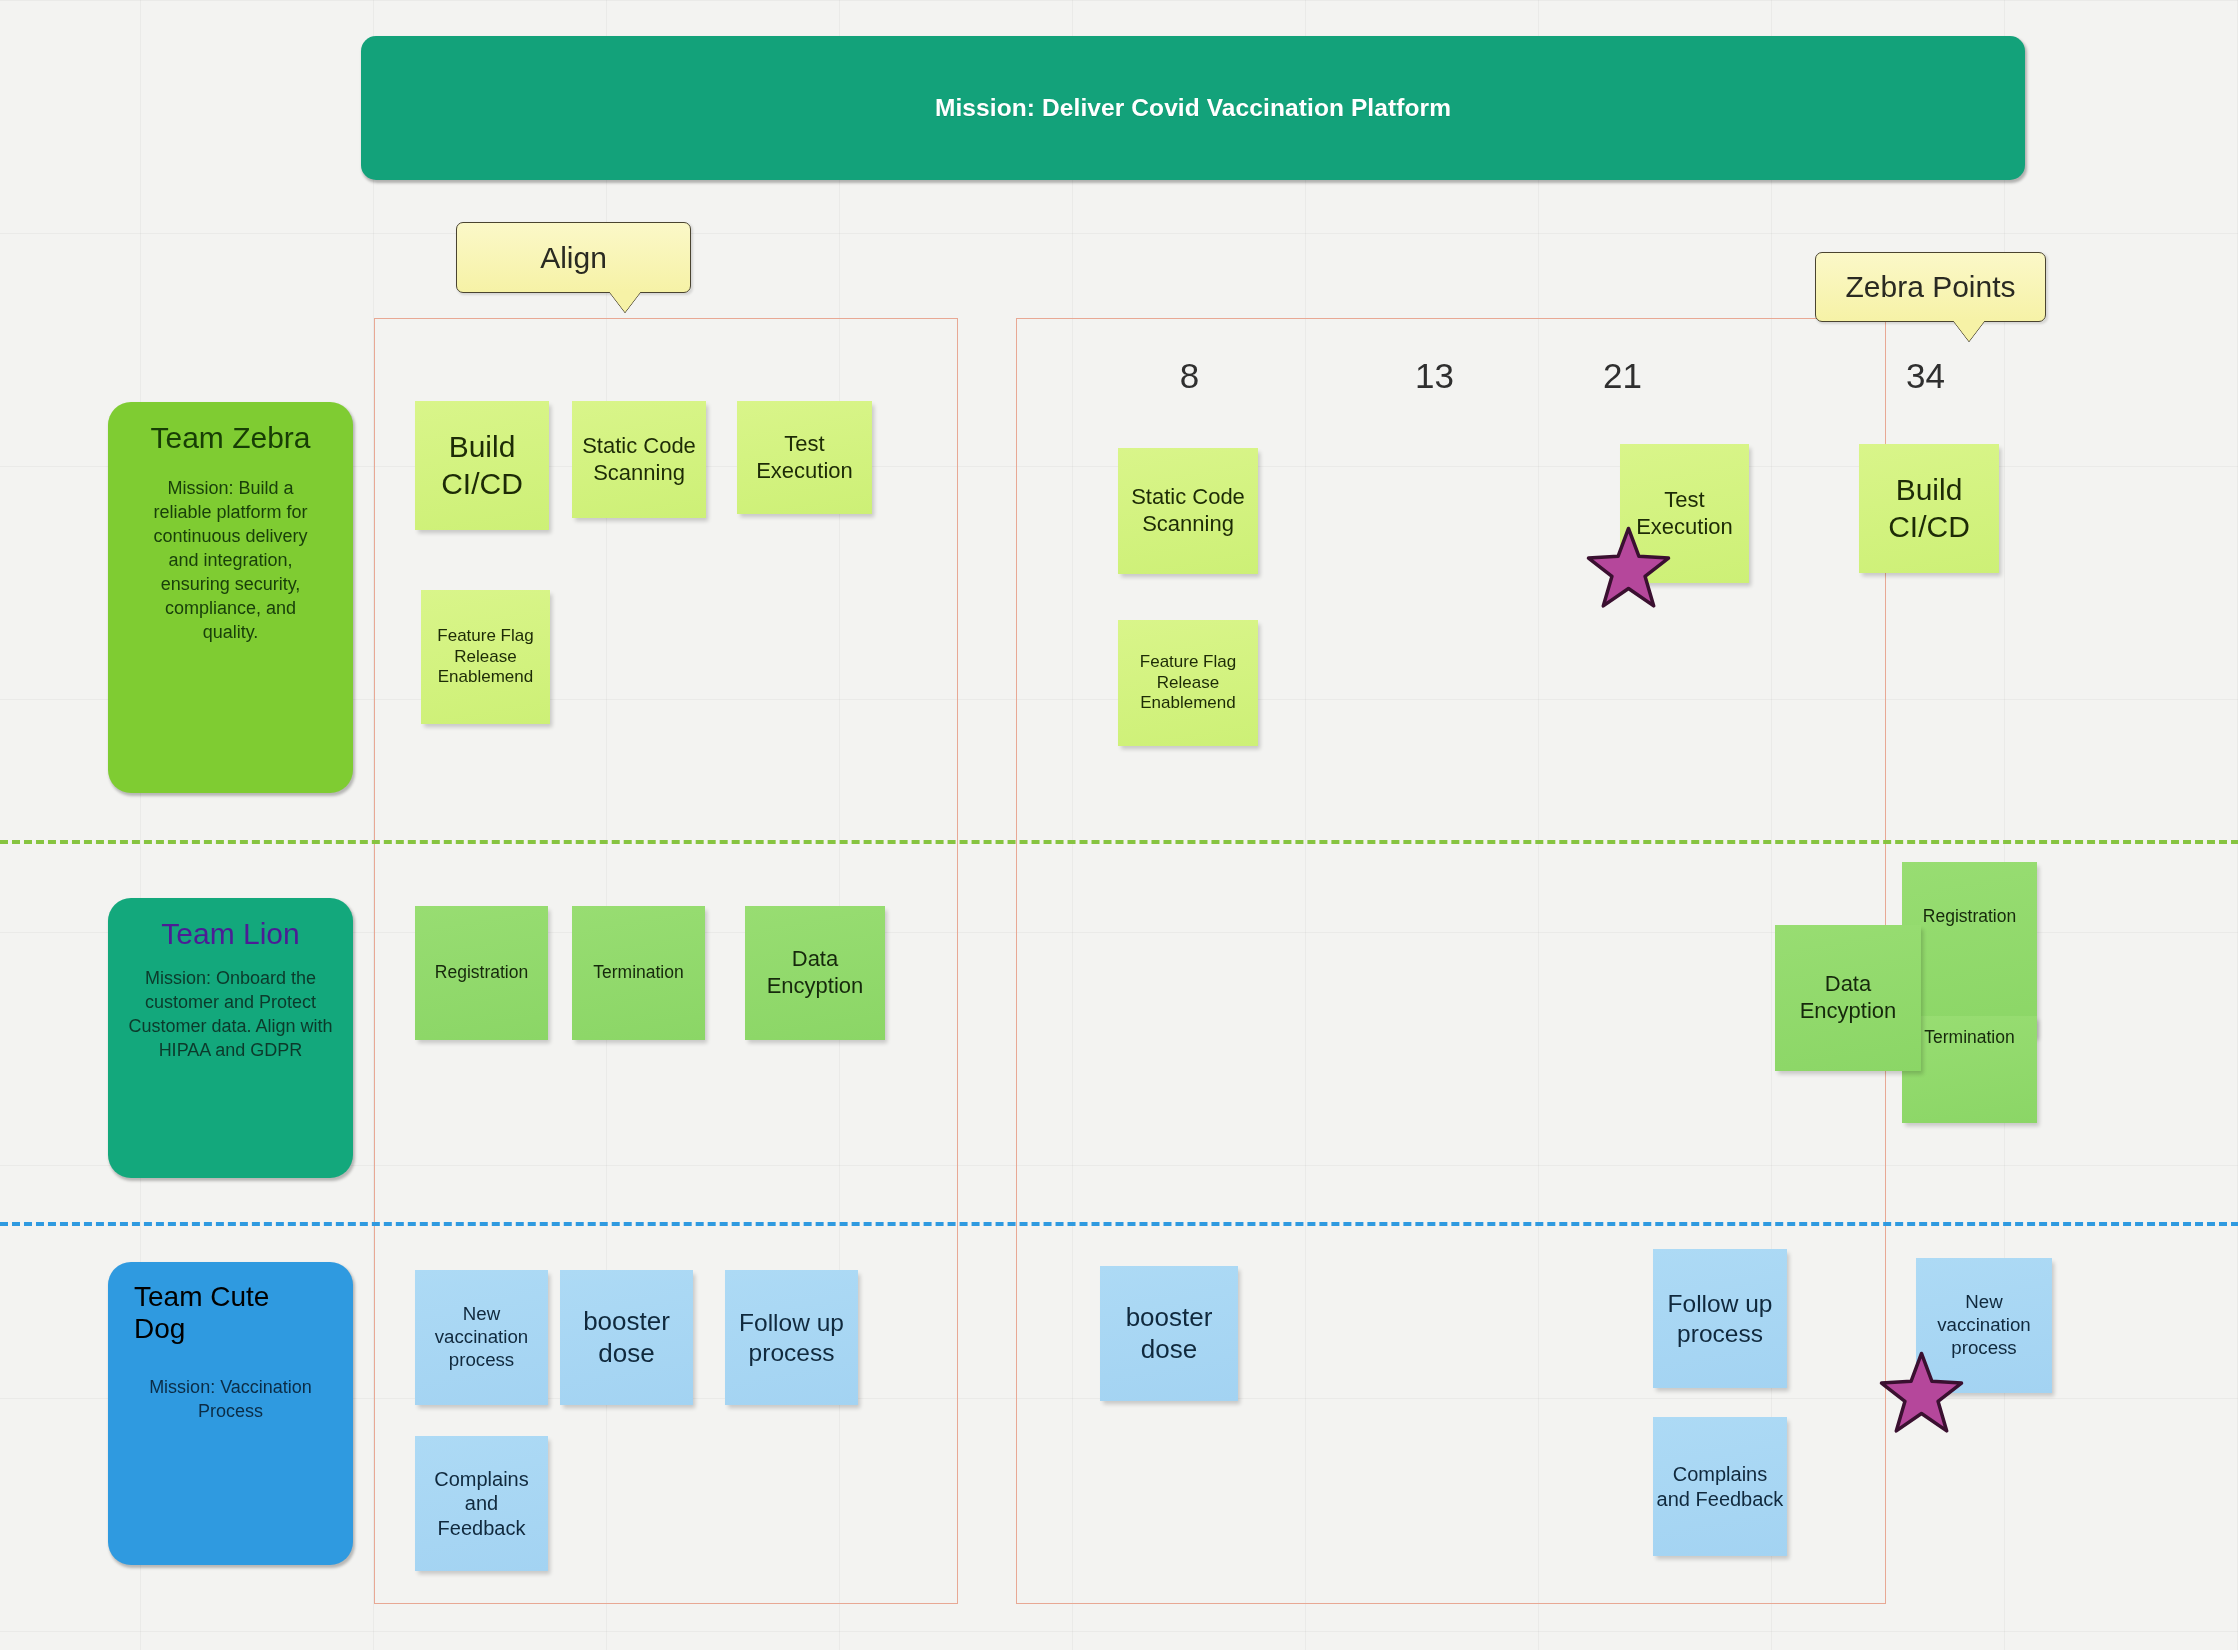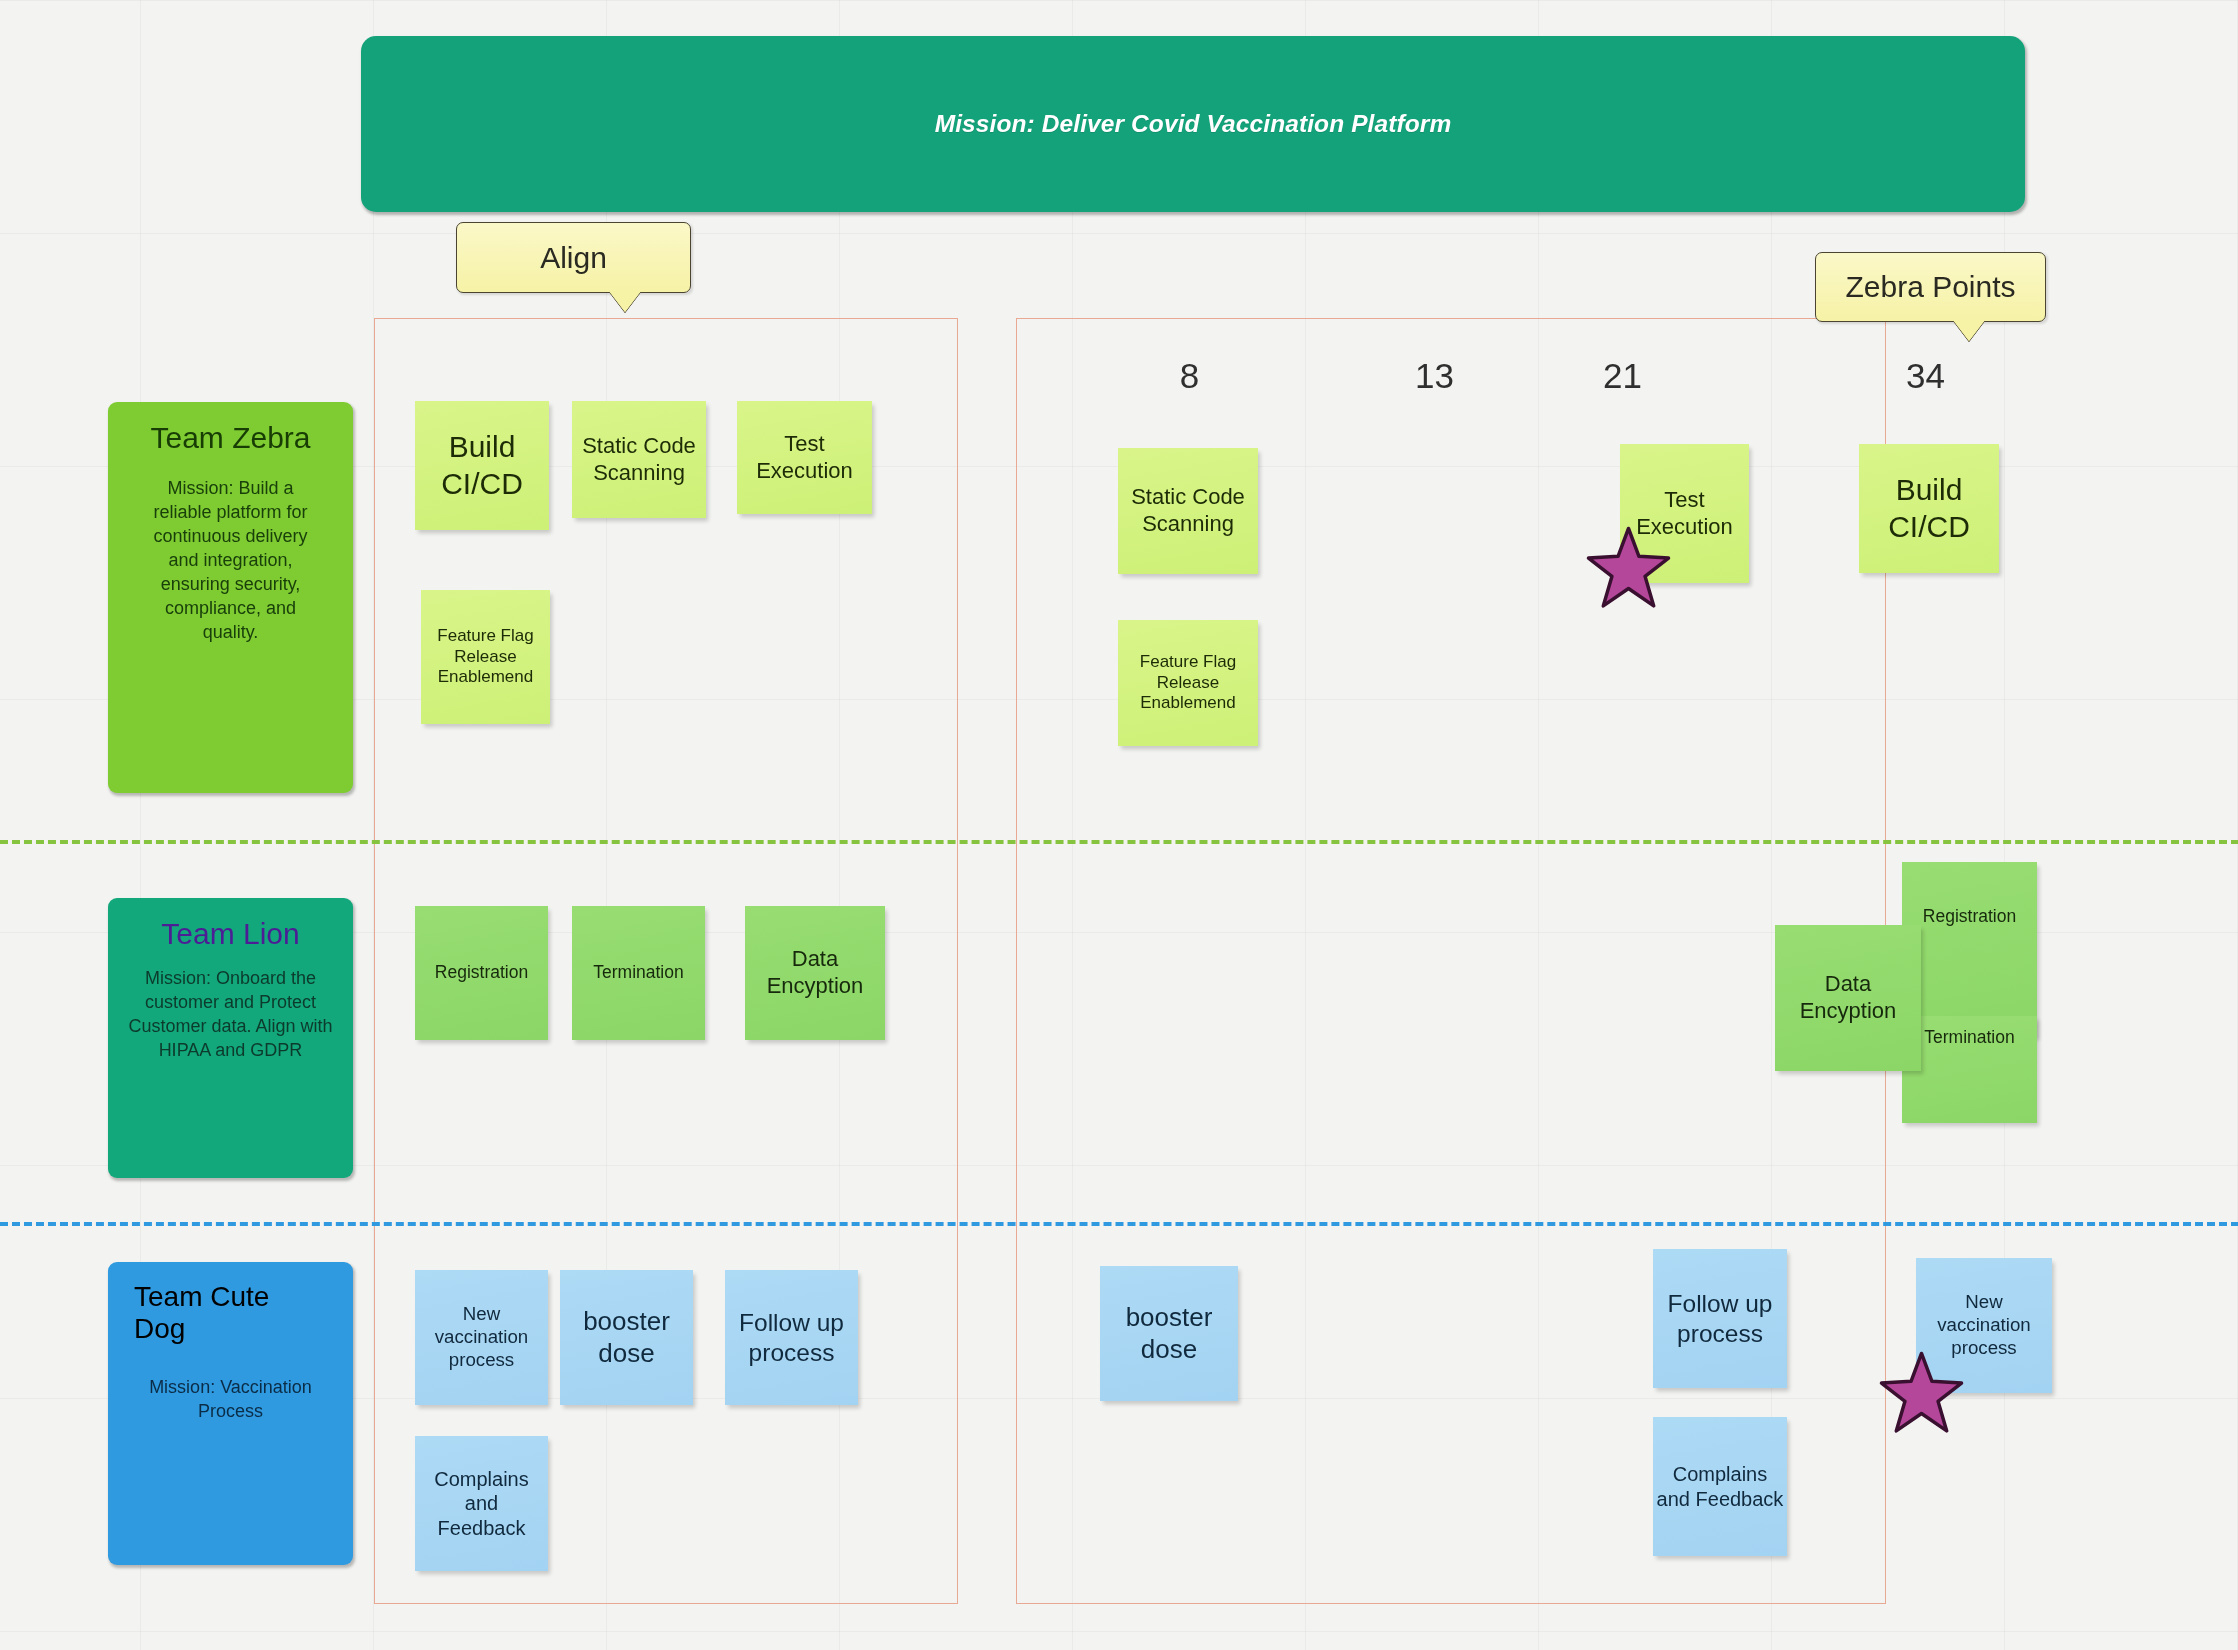--- a/index.html
+++ b/index.html
@@ -20,25 +20,25 @@
       linear-gradient(to bottom, rgba(0,0,0,0.035) 0.6px, transparent 0.6px);
     background-size:233px 233px;
     background-position:-93px 0px;
     z-index:0;
   }
   #board{position:absolute;inset:0;z-index:1;}
 
   
   .mission-banner{
     position:absolute;
-    left:361px;top:36px;width:1664px;height:176px;
+    left:361px;top:36px;width:1664px;height:144px;
     background:#13a27a;
     border-radius:15px;
     box-shadow:1.7px 2.3px 2.9px rgba(0,0,0,0.28);
-    display:flex;align-items:center;justify-content:center;font-style:italic;
+    display:flex;align-items:center;justify-content:center;
   }
   .mission-banner .txt{
     color:#ffffff;font-size:24.5px;font-weight:bold;letter-spacing:0.1px;
     text-shadow:0 0.6px 0.6px rgba(0,0,0,0.10);
   }
 
   
   .callout{
     position:absolute;
     background:linear-gradient(180deg,#fbf8c8 0%, #f6f2a6 100%);
@@ -86,21 +86,21 @@
   }
 
   
   .lane-divider{position:absolute;left:0;width:2239px;height:0;}
   #div-green{top:840px;border-top:4.1px dashed #86c440;}
   #div-blue{top:1222px;border-top:4.1px dashed #2f9ae0;}
 
   
   .team-card{
     position:absolute;
-    border-radius:9px;
+    border-radius:23px;
     box-shadow:1.7px 2.3px 2.9px rgba(0,0,0,0.25);
     display:flex;flex-direction:column;align-items:center;
     box-sizing:border-box;
     padding:13px 26px;
   }
   .team-card .team-title{font-size:30px;margin-top:5.8px;}
   .team-card .team-mission{font-size:18px;line-height:1.34;text-align:center;margin-top:21px;}
 
   #team-zebra{left:108px;top:402px;width:245px;height:391px;background:#7fcc32;}
   #team-zebra .team-title{color:#173d05;}

